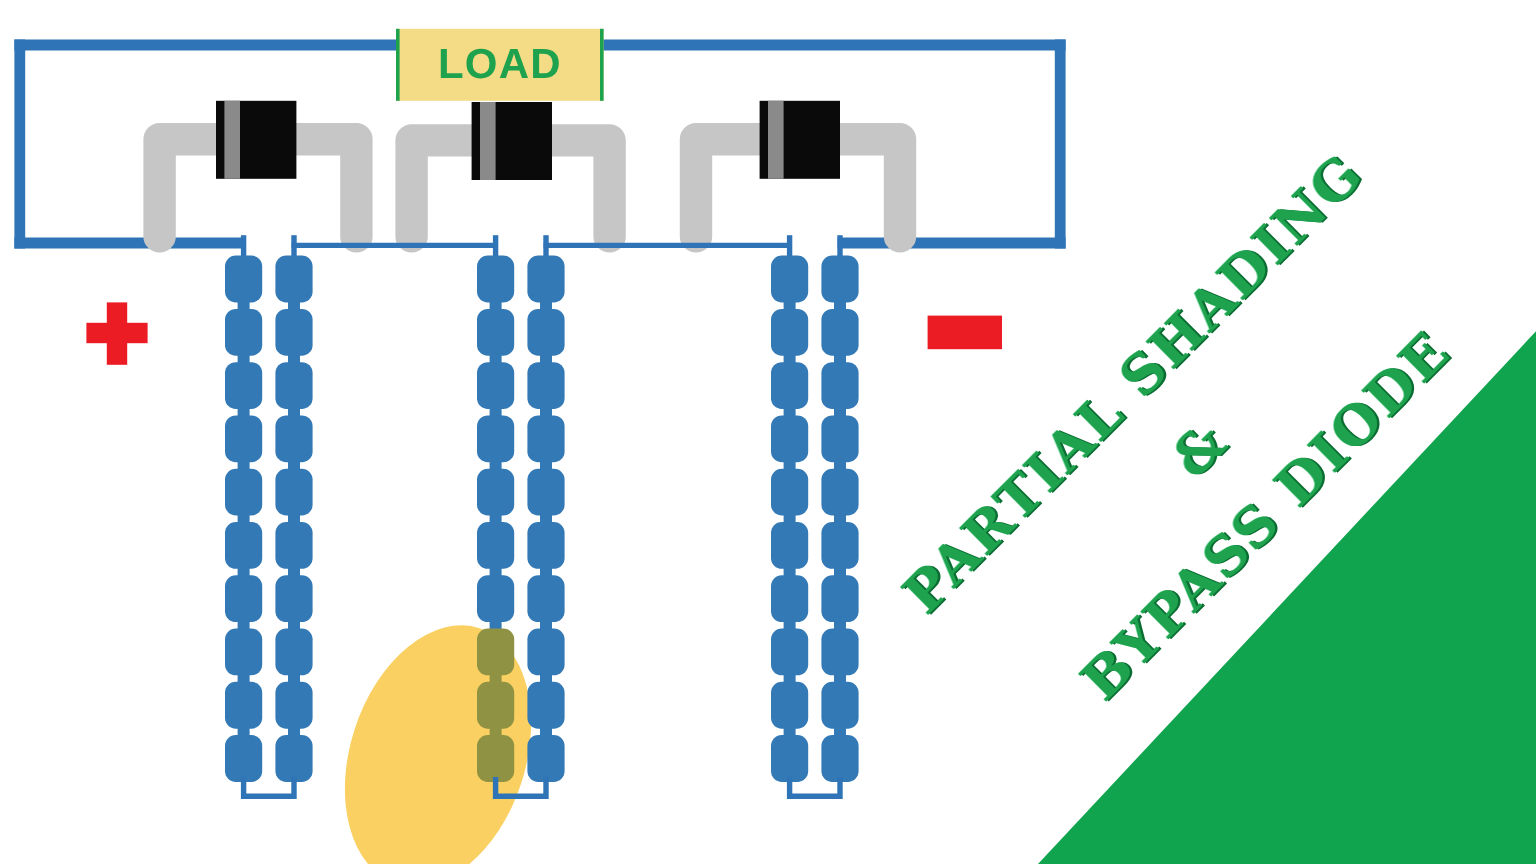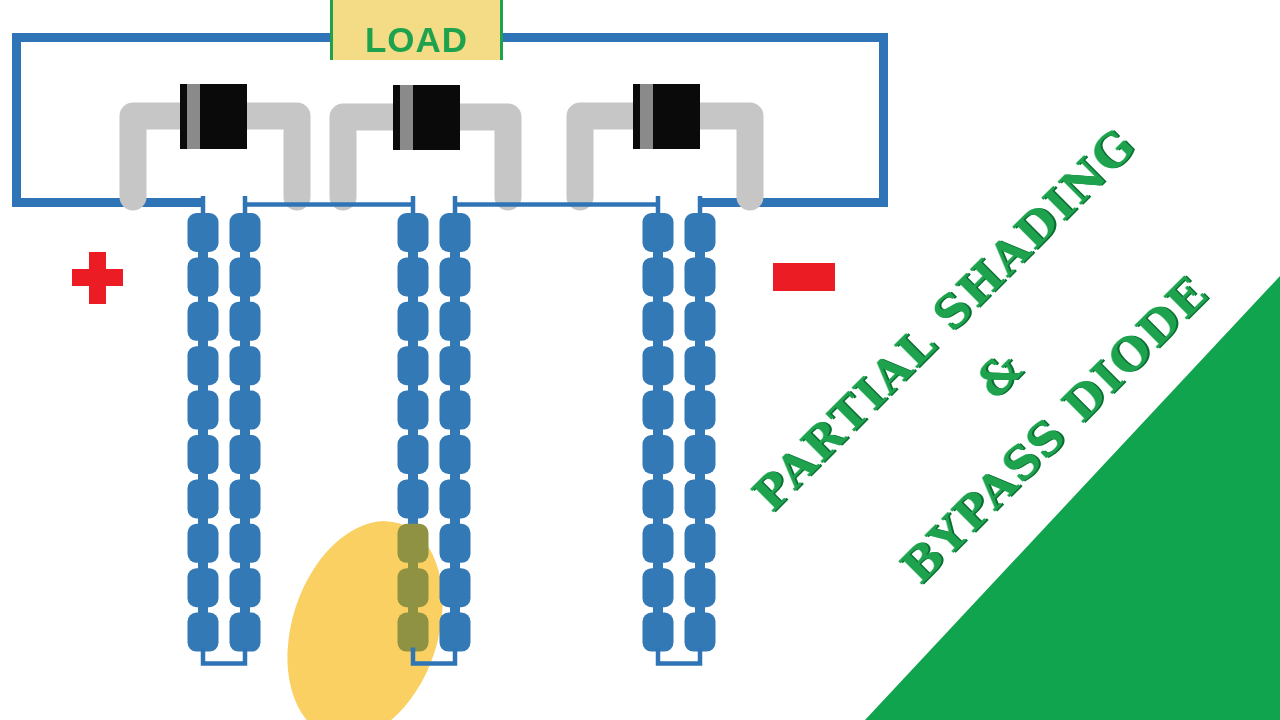--- a/index.html
+++ b/index.html
@@ -9,24 +9,24 @@
   }
   #stage svg{position:absolute;left:0;top:0;}
   .frame-line{stroke:var(--wire-blue);stroke-width:9;fill:none;}
   .bus-thin{stroke:var(--wire-blue);stroke-width:4.5;fill:none;}
   .gray-wire{stroke:var(--lead-gray);stroke-width:27;fill:none;stroke-linecap:round;stroke-linejoin:round;}
   .diode-body{fill:var(--diode-black);}
   .diode-stripe{fill:var(--diode-stripe);}
   .sun{fill:var(--sun-yellow);}
   .tri{fill:var(--banner-green);}
   #load-box{
-    position:absolute;left:330px;top:0;width:167px;height:60px;
+    position:absolute;left:330px;top:24px;width:167px;height:60px;
     background:var(--load-fill);
     border-left:3px solid var(--label-green);border-right:3px solid var(--label-green);
-    display:flex;align-items:flex-end;justify-content:center;
+    display:flex;align-items:center;justify-content:center;
     font-size:35px;font-weight:bold;letter-spacing:1px;color:var(--label-green);
   }
   .term{position:absolute;}
   .term .bar{position:absolute;background:var(--terminal-red);}
   #plus-terminal{left:72px;top:252px;width:51px;height:52px;}
   #plus-terminal .h{left:0;top:17px;width:51px;height:17px;}
   #plus-terminal .v{left:17px;top:0;width:17px;height:52px;}
   #minus-terminal{left:773px;top:263px;width:62px;height:28px;}
   #minus-terminal .h{left:0;top:0;width:62px;height:28px;}
   #title-block{

